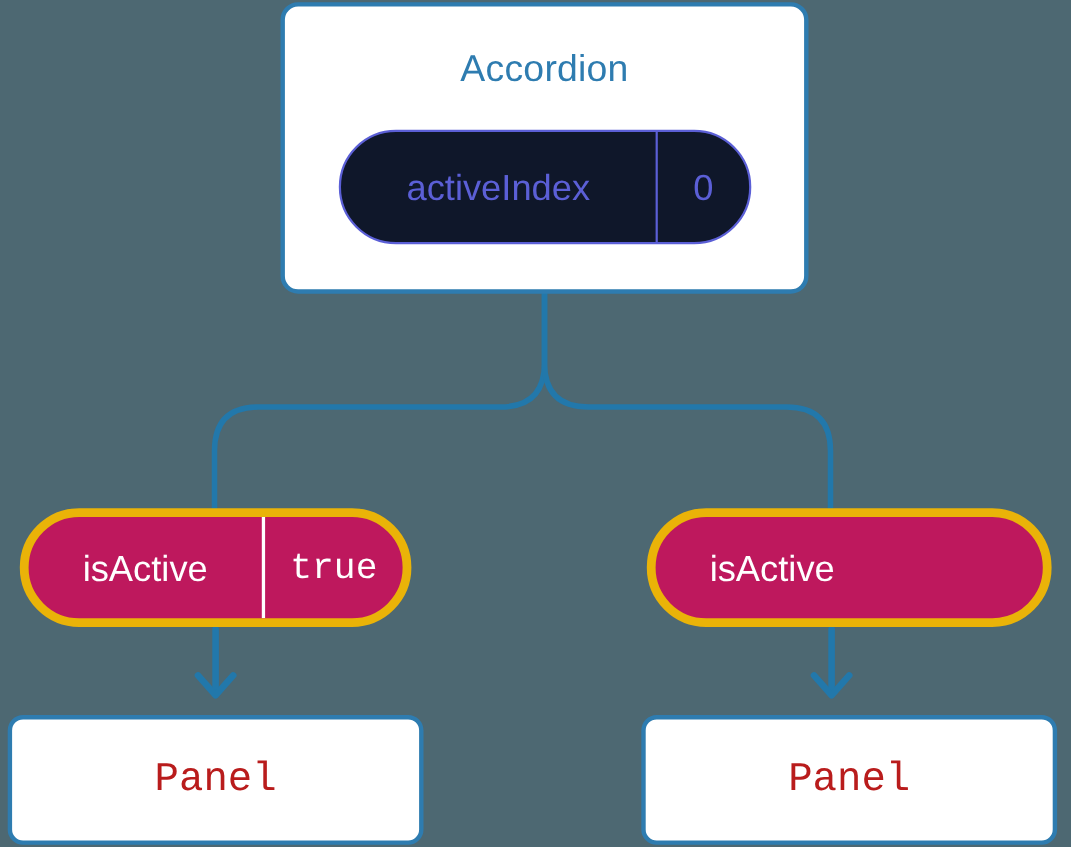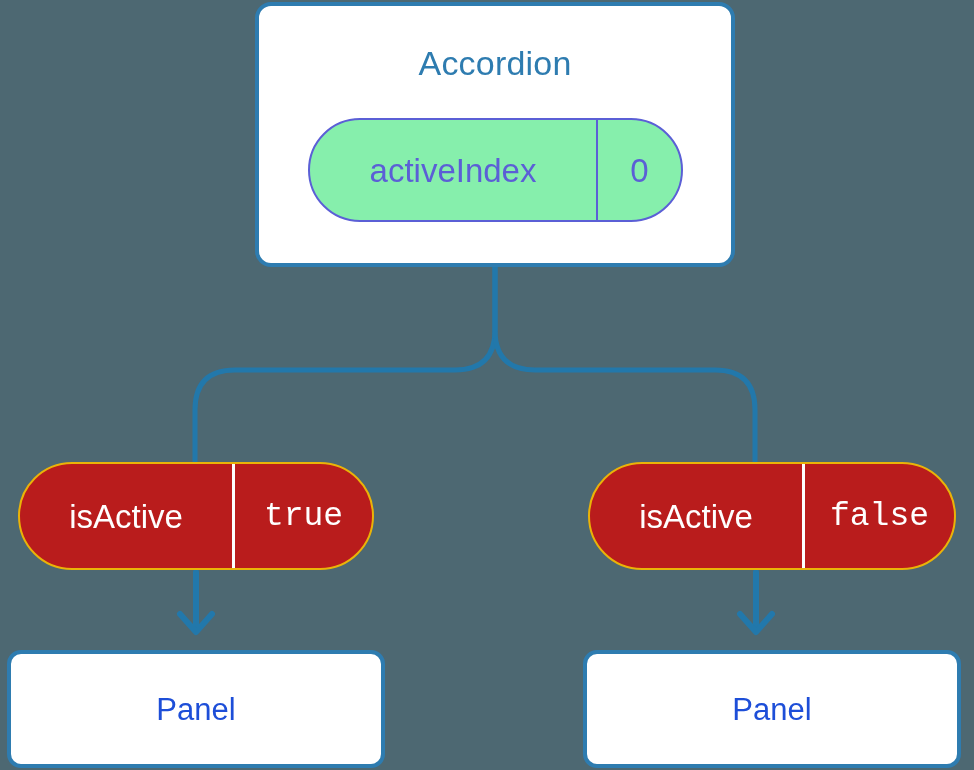--- a/index.html
+++ b/index.html
@@ -76,39 +76,39 @@
   }
 
   
   #activeindex-pill {
     position: absolute;
     left: 308px;
     top: 118px;
     width: 375px;
     height: 104px;
     border: 2px solid #5b5fd6;
-    background: #86efac;
+    background: #0f172a;
   }
   #activeindex-pill .pill-key {
     width: 286px;
     color: #5b5fd6;
     font-size: 33px;
   }
   #activeindex-pill .pill-val {
     flex: 1;
     color: #5b5fd6;
     font-size: 33px;
     border-left: 2px solid #5b5fd6;
   }
 
   
   .pill-solid {
     position: absolute;
-    background: #b91c1c;
-    border: 2px solid #eab308;
+    background: #be185d;
+    border: 8px solid #eab308;
     height: 108px;
   }
   .pill-solid .pill-key,
   .pill-solid .pill-val {
     color: #ffffff;
     font-size: 33px;
   }
   .pill-solid .pill-val {
     border-left: 3px solid #ffffff;
     font-family: Liberation Mono, monospace;
@@ -139,23 +139,24 @@
     border: 4px solid #2e7cb0;
     border-radius: 14px;
     box-sizing: border-box;
     display: flex;
     align-items: center;
     justify-content: center;
   }
   #panel-left  { left: 7px;   top: 650px; }
   #panel-right { left: 583px; top: 650px; }
   .panel-label {
-    color: #1d4ed8;
-    font-size: 31px;
+    color: #b91c1c;
+    font-size: 37px;
     line-height: 1;
+    font-family: Liberation Mono, monospace;
   }
 </style>
 </head>
 <body>
 
 <div id="stage">
 
   <svg id="wires" viewBox="0 0 974 770" width="974" height="770" fill="none">
 
     <path d="M495,267 L495,330 Q495,370 455,370 L235,370 Q195,370 195,410 L195,462" stroke="#2278ab" stroke-width="5" fill="none" stroke-linecap="round" stroke-linejoin="round"></path>
@@ -177,21 +178,20 @@
     <div class="pill-val">0</div>
   </div>
 
   <div class="pill pill-solid" id="pill-left">
     <div class="pill-key">isActive</div>
     <div class="pill-val">true</div>
   </div>
 
   <div class="pill pill-solid" id="pill-right">
     <div class="pill-key">isActive</div>
-    <div class="pill-val">false</div>
   </div>
 
   <div class="panel-card" id="panel-left">
     <div class="panel-label">Panel</div>
   </div>
 
   <div class="panel-card" id="panel-right">
     <div class="panel-label">Panel</div>
   </div>
 

